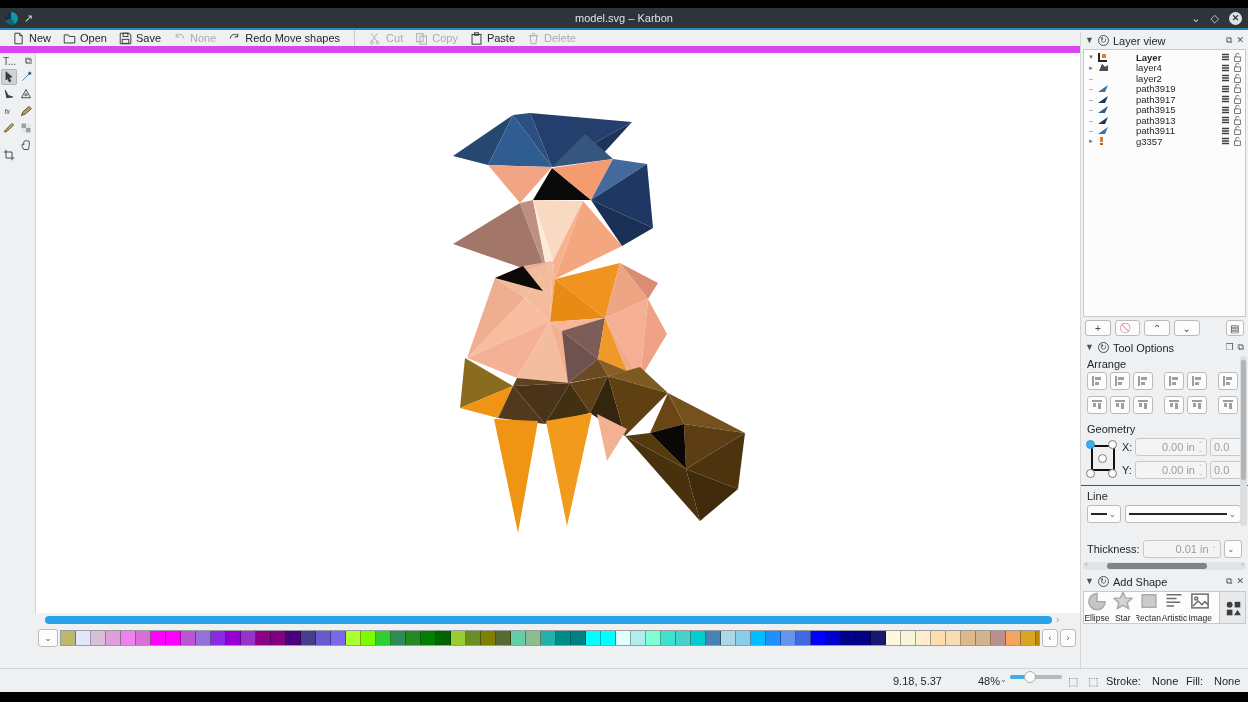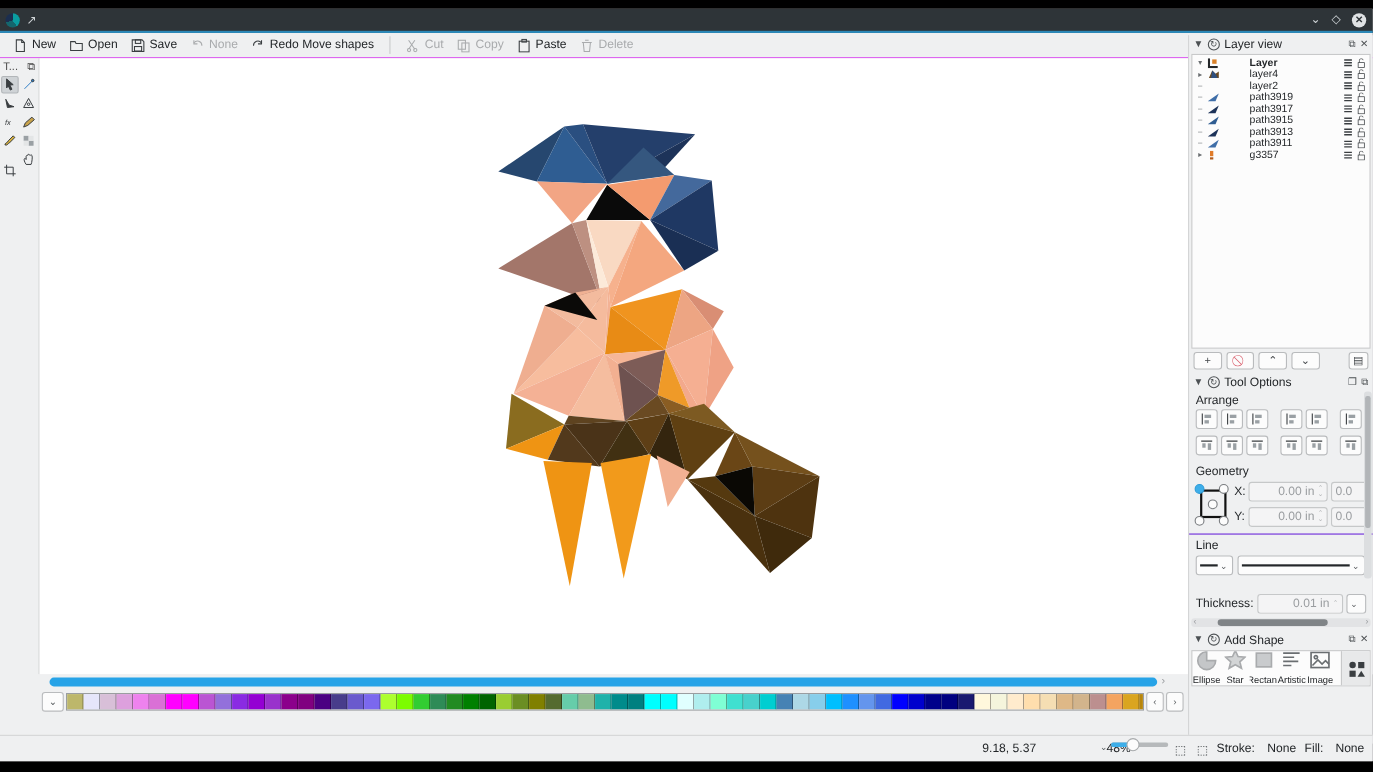--- a/index.html
+++ b/index.html
@@ -17,21 +17,21 @@
   .appswirl { width:13px; height:13px; border-radius:50%; background:conic-gradient(#0a9ca0 0 40%, #14666d 40% 70%, #1b2e4f 70% 100%); }
   .pinicon { color:#cfd4d7; font-size:11px; }
   .winbtn { color:#cdd2d5; font-size:11px; line-height:1; }
   .closebtn { width:13px; height:13px; background:#dfe2e4; border-radius:50%; color:#2e3438;
     font-size:9px; display:flex; align-items:center; justify-content:center; font-weight:bold; }
 
   
   #menubar { height:19px; background:#eff0f1; display:flex; align-items:center; padding-left:6px; gap:2px; }
   #menubar .mitem { padding:2px 8px; border-radius:2px; }
   
-  #toolbar { height:23px; background:#eff0f1; border-bottom:1px solid #d946ef; display:flex; align-items:center; padding-left:6px;text-align:center; }
+  #toolbar { height:23px; background:#eff0f1; border-bottom:7px solid #d946ef; display:flex; align-items:center; padding-left:6px;text-align:center; }
   .tbtn { display:flex; align-items:center; gap:4px; padding:2px 6px; border-radius:2px; color:#232629; }
   .tbtn svg { display:block; }
   .tbtn.disabled { color:#a9abad; }
   .tbtn.disabled svg { opacity:.38; }
   .tsep { width:1px; height:16px; background:#c9cbcc; margin:0 8px; }
 
   
   #mainrow { position:relative; display:flex; height:560px; }
   #tooldock { width:36px; background:#eff0f1; border-right:1px solid #d4d5d6; }
   .dockhead { height:16px; display:flex; align-items:center; justify-content:space-between; padding:0 3px; color:#4d4d4d; font-size:10px; }
@@ -116,40 +116,41 @@
   
   #shapelist { margin:1px 2px; height:33px; background:#fcfcfc; border:1px solid #c8c9ca; display:flex; align-items:stretch; }
   .shapeitem { width:26px; display:flex; flex-direction:column; align-items:center; justify-content:flex-end; overflow:hidden; }
   .shapeitem .slabel { font-size:8.5px; color:#232629; white-space:nowrap; }
   .gridbtn { margin-left:6px; width:26px; background:#e8e9ea; border-left:1px solid #c8c9ca; display:flex; align-items:center; justify-content:center; }
 
   
   #statusbar { position:absolute; left:0; bottom:0; width:1248px; height:24px; background:#eff0f1;
     border-top:1px solid #d4d5d6; }
   #statusbar .sitem { position:absolute; top:6px; }
-  #coords { left:893px; } #zoomval { left:1006px; } #zoomchev { left:1000px; font-size:8px; color:#55595c; top:8px; }
+  #coords { left:893px; } #zoomval { left:978px; } #zoomchev { left:1000px; font-size:8px; color:#55595c; top:8px; }
   #zoomslider { left:1010px; top:10px; width:52px; height:4px; background:#b6b9bb; border-radius:2px; }
   #zoomslider .fill { position:absolute; left:0; top:0; width:18px; height:4px; background:#3daee9; border-radius:2px; }
   #zoomslider .knob { position:absolute; left:14px; top:-4px; width:12px; height:12px; border-radius:50%; background:#fcfcfc; border:1px solid #a8abad; }
   .zicon { top:5px; color:#43474a; }
   #zicon1 { left:1068px; } #zicon2 { left:1088px; }
   #strokelbl { left:1106px; color:#232629; } #strokeval { left:1152px; }
   #filllbl { left:1186px; } #fillval { left:1214px; }
 </style>
 </head>
 <body>
 
 <div id="screen">
 <div id="window">
 
   <div id="titlebar">
     <div class="tleft">
       <span class="appswirl"></span>
       <span class="pinicon">↗</span>
     </div>
+    <div class="ttitle">model.svg – Karbon</div>
     <div class="tright">
       <span class="winbtn">⌄</span>
       <span class="winbtn">◇</span>
       <span class="closebtn">✕</span>
     </div>
   </div>
 
 
   <div id="toolbar">
         <div class="tbtn">

